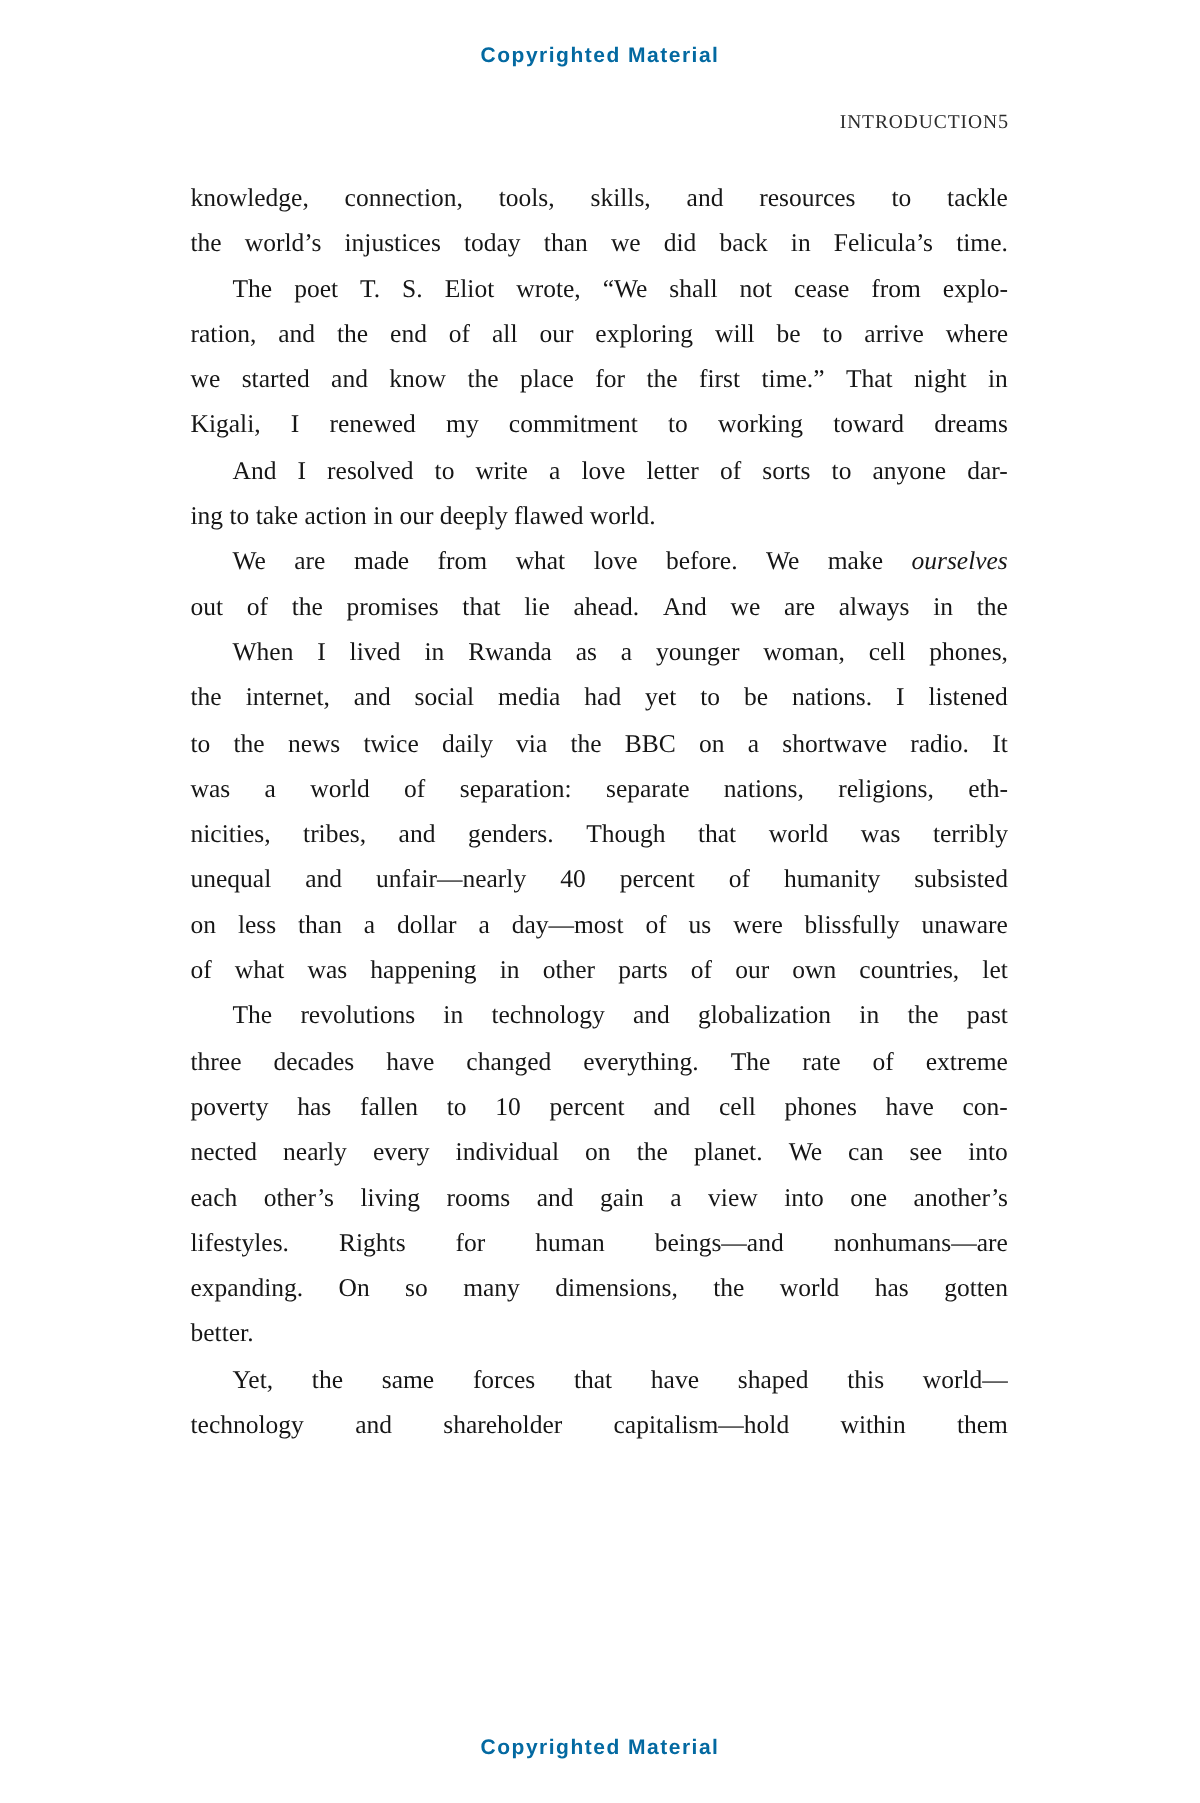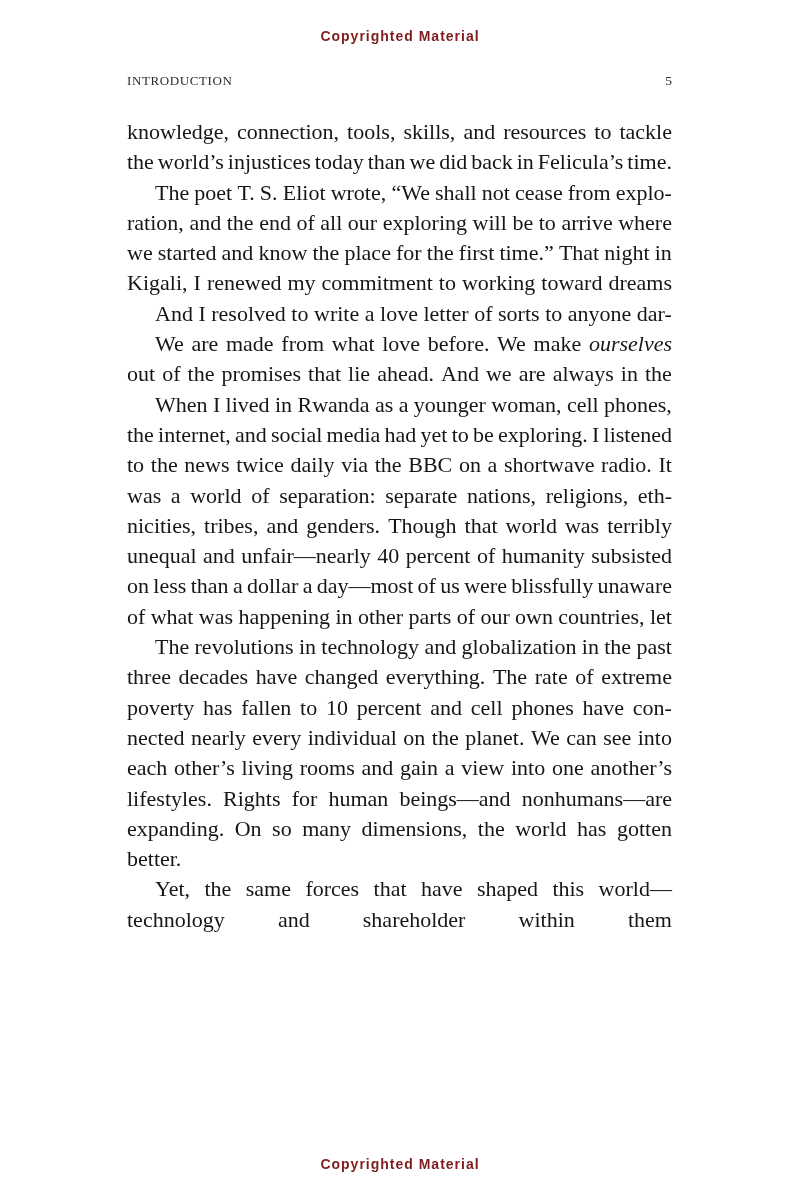--- a/index.html
+++ b/index.html
@@ -14,43 +14,43 @@
   }
   .copyright {
     position: absolute;
     left: 0;
     width: 800px;
     text-align: center;
     font-family: "Liberation Sans", "DejaVu Sans", sans-serif;
     font-weight: 700;
     font-size: 14px;
     letter-spacing: 1px;
-    color: #7f1d1d;
+    color: #0369a1;
   }
   .copyright.top { top: 28px; }
   .copyright.bottom { top: 1156px; }
   .running-head {
     position: absolute;
     top: 73px;
     left: 127px;
     right: 128px;
     display: flex;
-    justify-content: space-between;
+    justify-content: flex-end;
     align-items: baseline;
     font-size: 13px;
     letter-spacing: 0.6px;
     color: #2b2b2b;
   }
   .running-head .page-num { font-size: 13.5px; letter-spacing: 0; }
   .text-block {
     position: absolute;
     top: 117px;
     left: 127px;
     width: 545px;
-    font-size: 22px;
+    font-size: 17px;
     line-height: 30.3px;
     color: #161616;
   }
   .line { width: 545px; box-sizing: border-box; white-space: nowrap; }
   .line.j { display: flex; justify-content: space-between; white-space: normal; }
   .line.ind { padding-left: 28px; }
   .line .it { font-style: italic; }
 </style>
 </head>
 <body>
@@ -151,20 +151,21 @@
         <span>write</span>
         <span>a</span>
         <span>love</span>
         <span>letter</span>
         <span>of</span>
         <span>sorts</span>
         <span>to</span>
         <span>anyone</span>
         <span>dar-</span>
       </div>
+      <div class="line"><span>ing to take action in our deeply flawed world.</span></div>
       <div class="line j ind">
         <span>We</span>
         <span>are</span>
         <span>made</span>
         <span>from</span>
         <span>what</span>
         <span>love</span>
         <span>before.</span>
         <span>We</span>
         <span>make</span>
@@ -201,21 +202,21 @@
       <div class="line j">
         <span>the</span>
         <span>internet,</span>
         <span>and</span>
         <span>social</span>
         <span>media</span>
         <span>had</span>
         <span>yet</span>
         <span>to</span>
         <span>be</span>
-        <span>exploring.</span>
+        <span>nations.</span>
         <span>I</span>
         <span>listened</span>
       </div>
       <div class="line j">
         <span>to</span>
         <span>the</span>
         <span>news</span>
         <span>twice</span>
         <span>daily</span>
         <span>via</span>
@@ -376,20 +377,21 @@
         <span>that</span>
         <span>have</span>
         <span>shaped</span>
         <span>this</span>
         <span>world—</span>
       </div>
       <div class="line j">
         <span>technology</span>
         <span>and</span>
         <span>shareholder</span>
+        <span>capitalism—hold</span>
         <span>within</span>
         <span>them</span>
       </div>
     </div>
 
   <div class="copyright bottom">Copyrighted Material</div>
 
 </div>
 
 </body></html>

